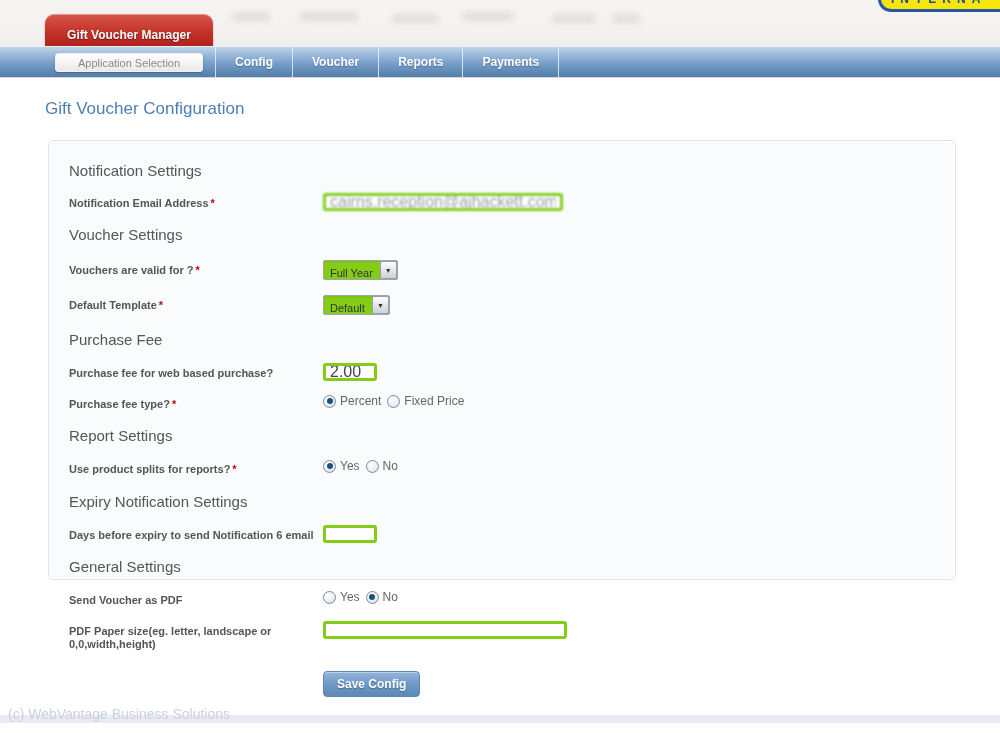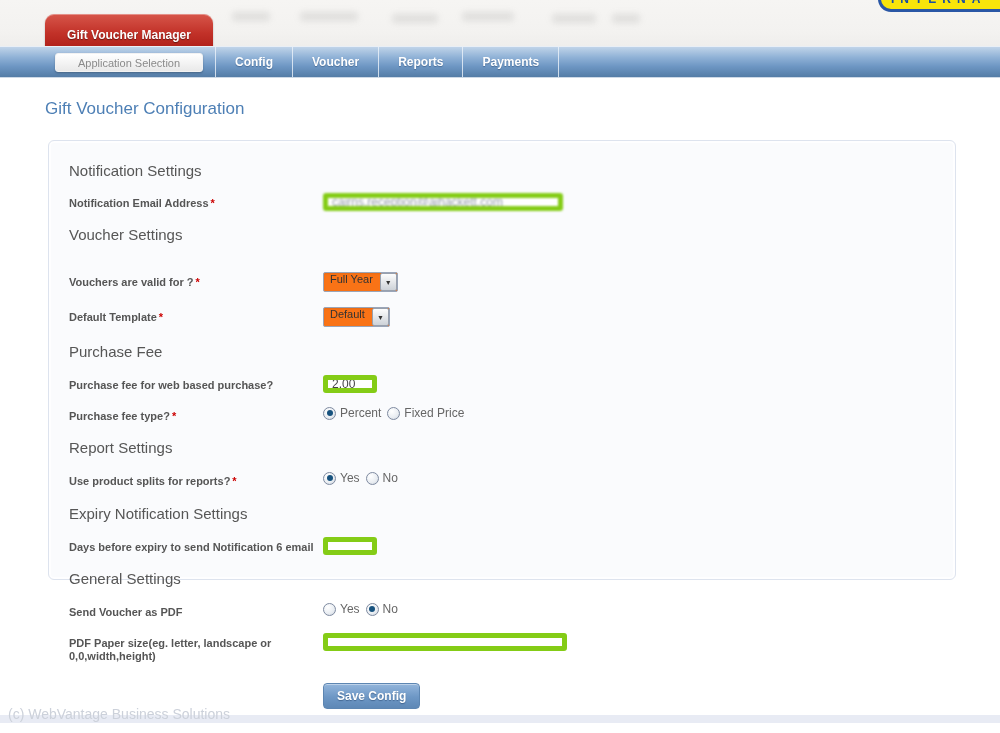--- a/index.html
+++ b/index.html
@@ -52,30 +52,30 @@
     background:#fafbfd; border:1px solid #dde3ee; border-radius:6px;
     box-shadow: inset 0 0 0 2px rgba(255,255,255,0.7); }
 
   .s-heading { margin-left:20px; font-size:15px; color:#565656; line-height:18px; }
   .form-row { display:flex; margin-left:20px; align-items:flex-start; }
   .form-label { width:254px; font-size:11px; font-weight:bold; color:#555;
     line-height:13px; padding-top:4px; }
   .asterisk { color:#cc0000; margin-left:2px; }
   .control { display:flex; align-items:center; }
 
-  .text-input { height:18px; border:5px solid #84cc16; border-radius:3px;
-    background:#fff; font-size:12px; color:#444; padding:2px 4px;
+  .text-input { height:18px; border:3px solid #84cc16; border-radius:3px;
+    background:#fff; font-size:16px; color:#444; padding:2px 4px;
     font-family:"Liberation Sans", sans-serif; }
   .email { width:240px; }
   .blurred { color:#98a0ab; filter:blur(1.3px); }
   .small { width:54px; }
   .wide  { width:244px; }
 
-  .select-box { display:inline-flex; align-items:flex-start; border:1px solid #9aa5b8;
-    background:#f97316; height:20px; padding-left:6px; font-size:11px; color:#333;
+  .select-box { display:inline-flex; align-items:flex-end; border:1px solid #9aa5b8;
+    background:#84cc16; height:20px; padding-left:6px; font-size:11px; color:#333;
     border-radius:2px; box-shadow: inset 0 1px 2px rgba(0,0,0,0.08); cursor:pointer; }
   .select-arrow { width:17px; height:18px; margin-left:7px; border:1px solid #98a0ad;
     background:linear-gradient(180deg,#fdfdfd 0%,#cdd2d8 100%);
     display:flex; align-items:center; justify-content:center;
     font-size:7px; color:#333; border-radius:2px; }
 
   .radio-opt { display:inline-flex; align-items:center; margin-right:6px; cursor:pointer; }
   .radio { width:13px; height:13px; border-radius:50%; border:1px solid #7e8aa0;
     background:radial-gradient(circle at 35% 30%, #ffffff 0%, #e9edf2 60%, #c9d1da 100%);
     display:inline-flex; align-items:center; justify-content:center; }
@@ -89,21 +89,21 @@
     box-shadow: inset 0 1px 0 rgba(255,255,255,0.4); cursor:pointer;
     font-family:"Liberation Sans", sans-serif; }
 
   .footer-band { position:absolute; left:0; top:715px; width:1000px; height:8px;
     background:#e8ebf4; }
   .footer-text { position:absolute; left:8px; top:706px; font-size:14px; color:#ccd1da; }
 
   
   .mt21{margin-top:21px} .mt17{margin-top:17px} .mt16{margin-top:16px}
   .mt15{margin-top:15px} .mt14{margin-top:14px} .mt13{margin-top:13px}
-  .mt11{margin-top:28px}
+  .mt11{margin-top:16px}
 </style>
 </head>
 <body>
 
 <div class="topbar">
   <div class="smudge" style="left:232px;top:12px;width:38px"></div>
   <div class="smudge" style="left:300px;top:12px;width:58px"></div>
   <div class="smudge" style="left:392px;top:14px;width:46px"></div>
   <div class="smudge" style="left:462px;top:12px;width:52px"></div>
   <div class="smudge" style="left:552px;top:14px;width:44px"></div>

